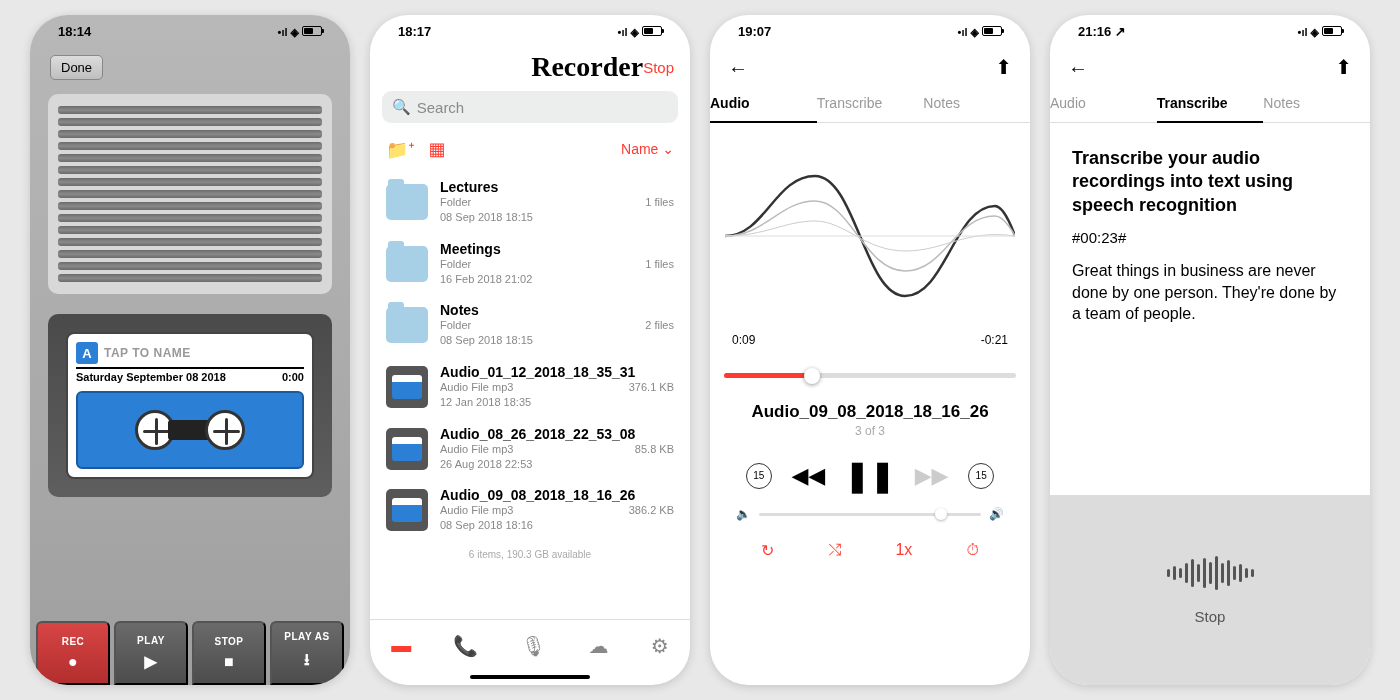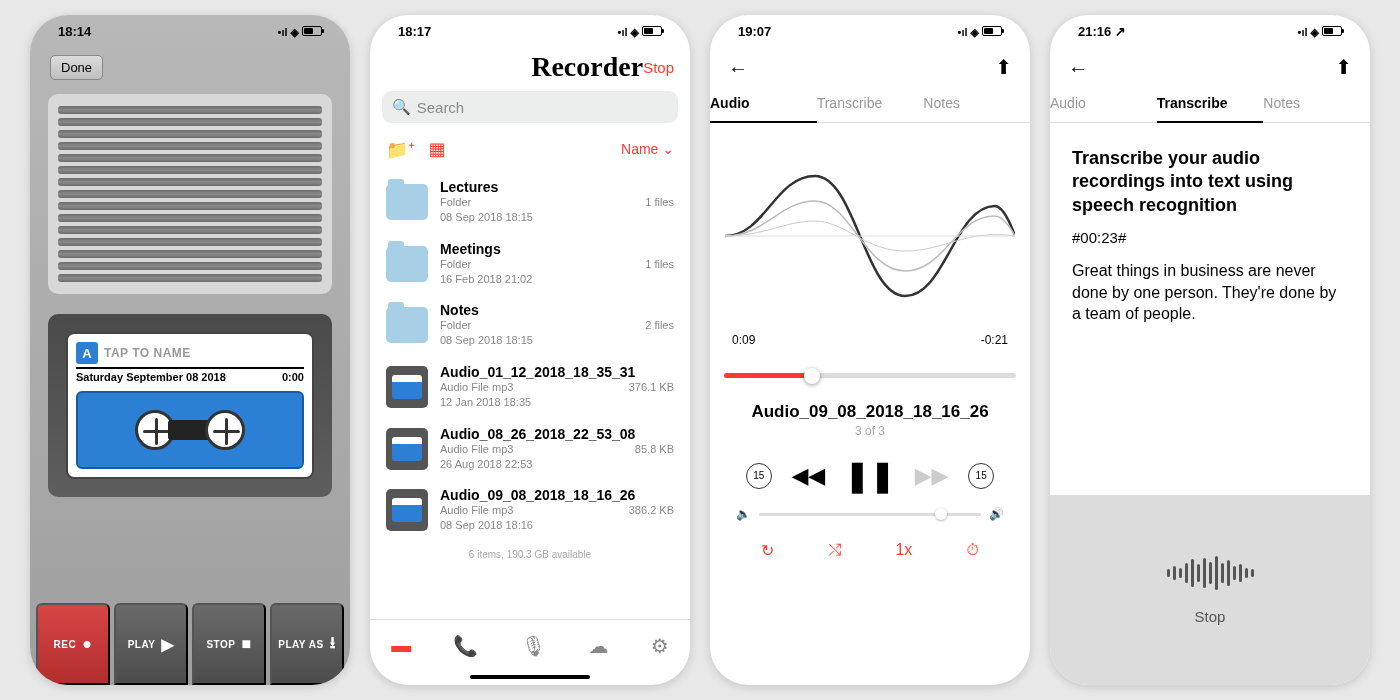--- a/index.html
+++ b/index.html
@@ -110,25 +110,25 @@
 .cass-window {
   position: absolute; left: 50%; top: 50%;
   transform: translate(-50%,-50%);
   width: 44px; height: 20px; background: #222;
   border-radius: 3px;
 }
 .hw-buttons {
   margin-top: auto; display: flex; gap: 4px; padding: 0 6px 0;
 }
 .hw-btn {
-  flex: 1; height: 82px;
+  flex: 1; height: 64px;
   background: linear-gradient(#6a6a6a,#4c4c4c);
   border-radius: 6px 6px 0 0;
   color: #fff; font-size: 10px; font-weight: 700;
-  display: flex; flex-direction: row; align-items: center; justify-content: center;
+  display: flex; flex-direction: column; align-items: center; justify-content: center;
   gap: 6px; letter-spacing: 0.5px;
 }
 .hw-btn.rec { background: linear-gradient(#d84545,#b22e2e); }
 .hw-icon { font-size: 16px; }
 
 
 .s2-header { display: flex; align-items: center; padding: 4px 16px; }
 .app-title {
   flex: 1; text-align: right;
   font-family: "Brush Script MT", cursive;

